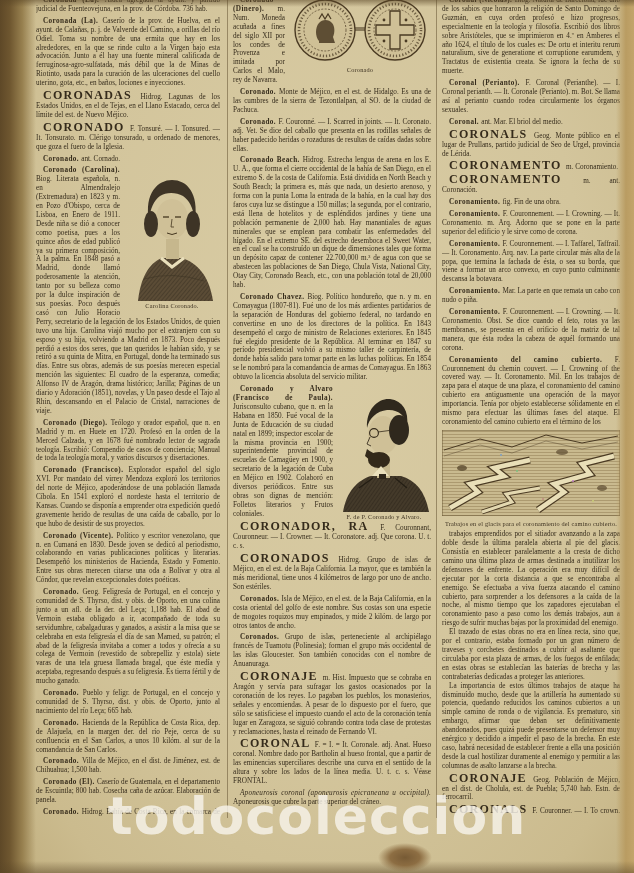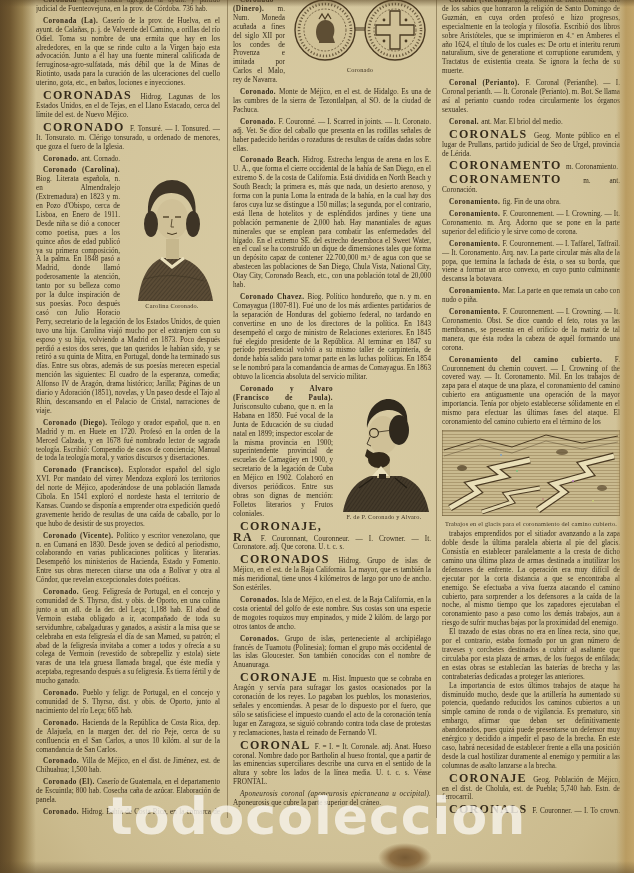--- a/index.html
+++ b/index.html
@@ -122,21 +122,21 @@
       <line x1="41" y1="46" x2="56" y2="44" stroke="#33291a" stroke-width=".8"></line>
       <path d="M33 51 L30 58 L34 60" fill="none" stroke="#3a2f1f" stroke-width=".9"></path>
       <path d="M30 63 Q38 70 48 67 L50 76 Q38 80 28 70 Z" fill="#33291a"></path>
       <ellipse cx="42" cy="74" rx="11" ry="8" fill="#33291a"></ellipse>
       <path d="M35 90 L44 80 L52 90 Z" fill="#e9dfbb"></path>
       <rect x="42" y="88" width="7" height="5" fill="#2e261a"></rect>
       <path d="M22 102 L36 92 M70 102 L58 92" stroke="#241e14" stroke-width="1.2" fill="none"></path>
     </svg>
     <span class="figcap" style="display:block;">F. de P. Coronado y Alvaro.</span>
   </span><span class="term t-bold">Coronado y Alvaro (Francisco de Paula). </span>Jurisconsulto cubano, que n. en la Habana en 1850. Fué vocal de la Junta de Educación de su ciudad natal en 1899; inspector escolar de la misma provincia en 1900; superintendente provincial de escuelas de Camagüey en 1900, y secretario de la legación de Cuba en Méjico en 1902. Colaboró en diversos periódicos. Entre sus obras son dignas de mención: Folletos literarios y Frutos coloniales.</p>
-      <p class="entry"><span class="term t-caps">CORONAJE, RA </span>F. Couronnant, Couronneur. — I. Crowner. — It. Coronatore. adj. Que corona. U. t. c. s.</p>
+      <p class="entry"><span class="term t-caps">CORONADOR, RA </span>F. Couronnant, Couronneur. — I. Crowner. — It. Coronatore. adj. Que corona. U. t. c. s.</p>
       <p class="entry"><span class="term t-caps">CORONADOS </span><span class="tag">Hidrog. </span>Grupo de islas de Méjico, en el est. de la Baja California. La mayor, que es también la más meridional, tiene unos 4 kilómetros de largo por uno de ancho. Son estériles.</p>
       <p class="entry"><span class="term t-bold">Coronados. </span>Isla de Méjico, en el est. de la Baja California, en la costa oriental del golfo de este nombre. Sus costas son una especie de mogotes roquizos muy empinados, y mide 2 kilóm. de largo por otros tantos de ancho.</p>
       <p class="entry"><span class="term t-bold">Coronados. </span>Grupo de islas, perteneciente al archipiélago francés de Tuamotu (Polinesia); forman el grupo más occidental de las islas Gloucester. Son también conocidas con el nombre de Anuanuraga.</p>
       <p class="entry"><span class="term t-caps">CORONAJE </span>m. Hist. Impuesto que se cobraba en Aragón y servía para sufragar los gastos ocasionados por la coronación de los reyes. Lo pagaban los pueblos, los monasterios, señales y encomiendas. A pesar de lo dispuesto por el fuero, que sólo se satisficiese el impuesto cuando el acto de la coronación tenía lugar en Zaragoza, se siguió cobrando contra toda clase de protestas y reclamaciones, hasta el reinado de Fernando VI.</p>
       <p class="entry"><span class="term t-caps">CORONAL </span>F. = I. = It. Coronale. adj. Anat. Hueso coronal. Nombre dado por Bartholin al hueso frontal, que a partir de las eminencias superciliares describe una curva en el sentido de la altura y sobre los lados de la línea media. U. t. c. s. Véase FRONTAL.</p>
       <p class="entry tight"><span class="term t-italic">Aponeurosis coronal (aponeurosis epicraneana u occipital). </span>Aponeurosis que cubre la parte superior del cráneo.</p>
     </div>
   <div class="vrule" style="left:436px;"></div>
   <div class="col" style="left:442px;width:178px;">
       <p class="entry"><span class="term t-bold">Coronal (Nicolás). </span><span class="tag">Biog. </span>Natural de Barcelona, fué uno de los sabios que honraron la religión de Santo Domingo de Guzmán, en cuya orden profesó e hizo progresos, especialmente en la teología y filosofía. Escribió dos libros sobre Aristóteles, que se imprimieron en 4.º en Amberes el año 1624, el título de los cuales es: De ortu et interitu rerum naturalium, sive de generatione et corruptione earumdem, y Tractatus de existentia creata. Se ignora la fecha de su muerte.</p>

